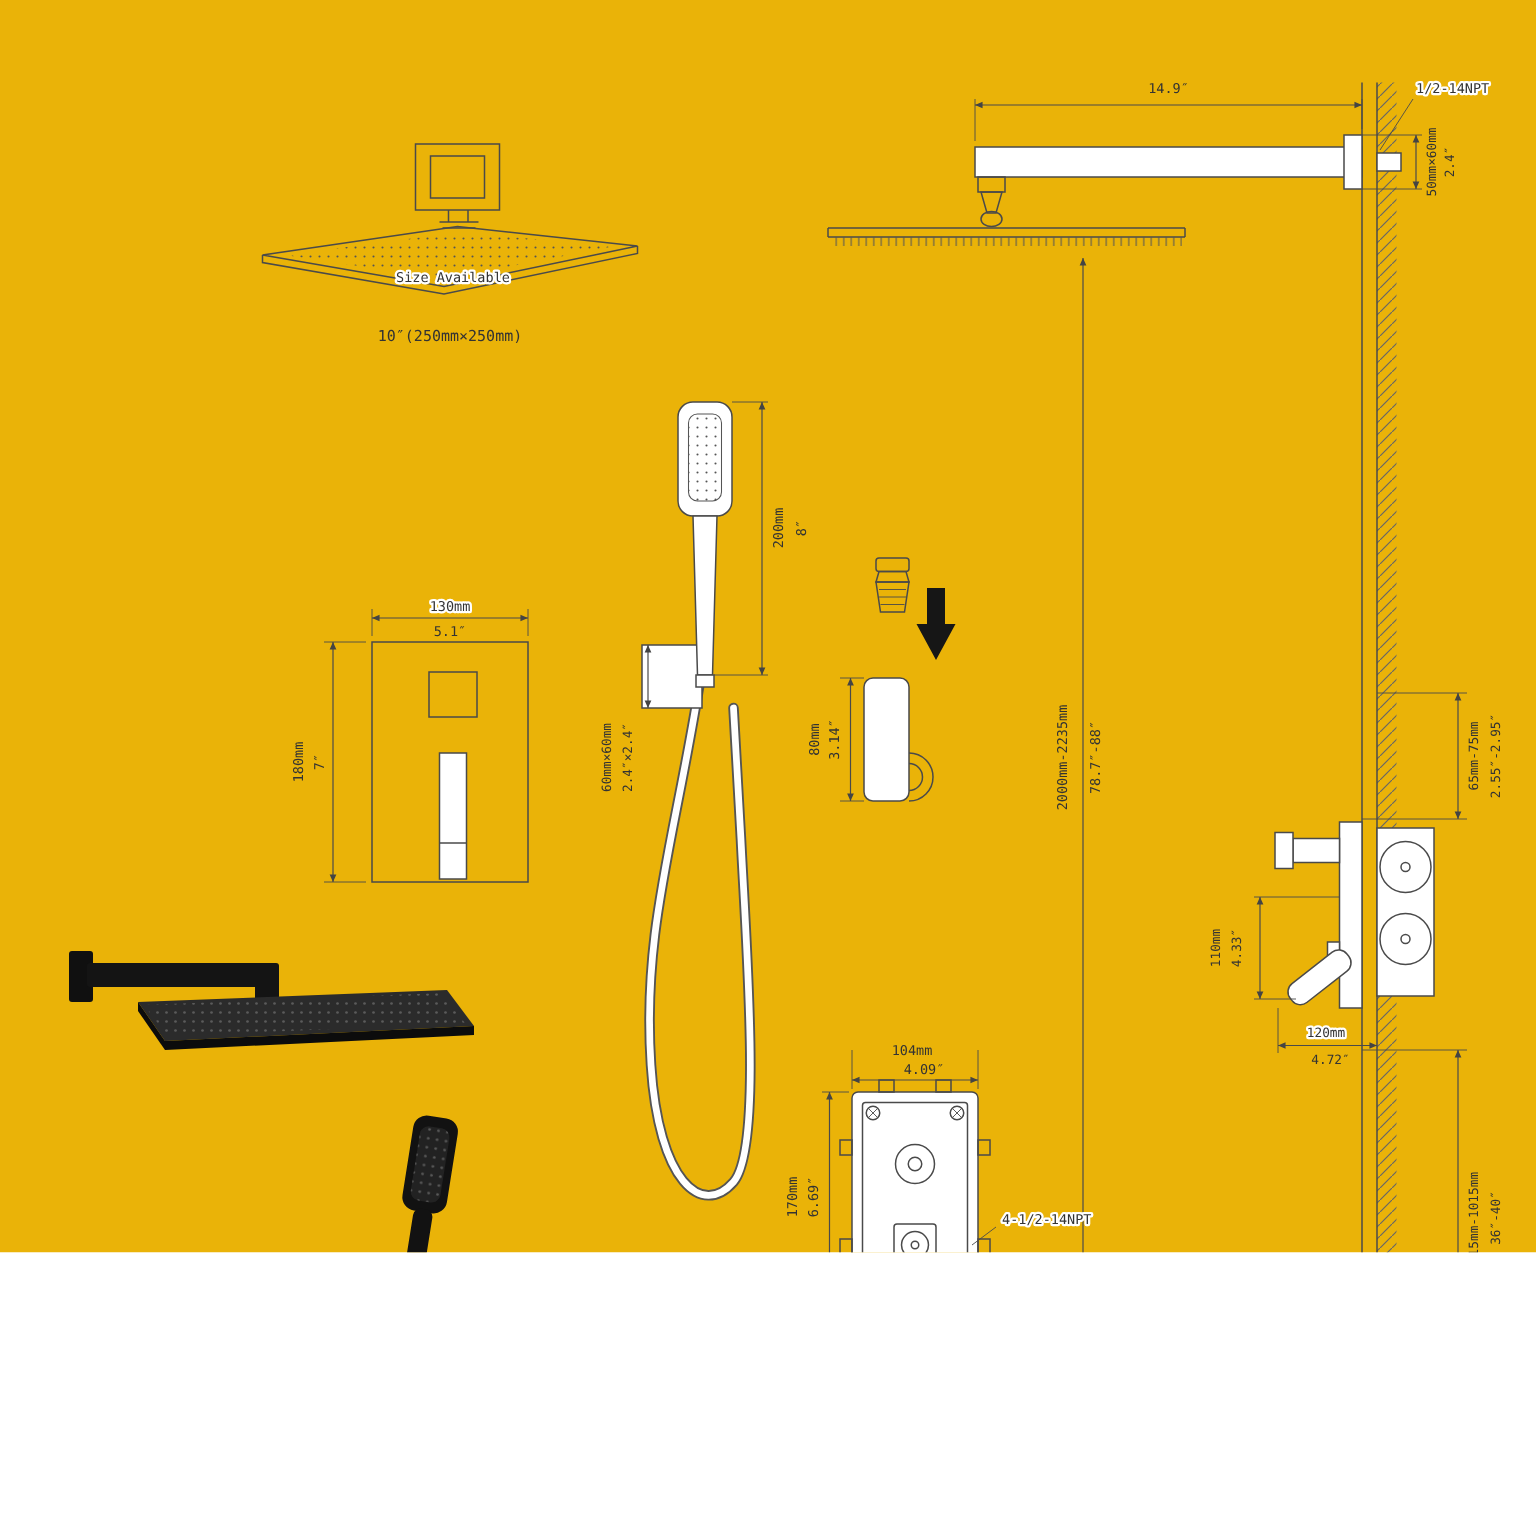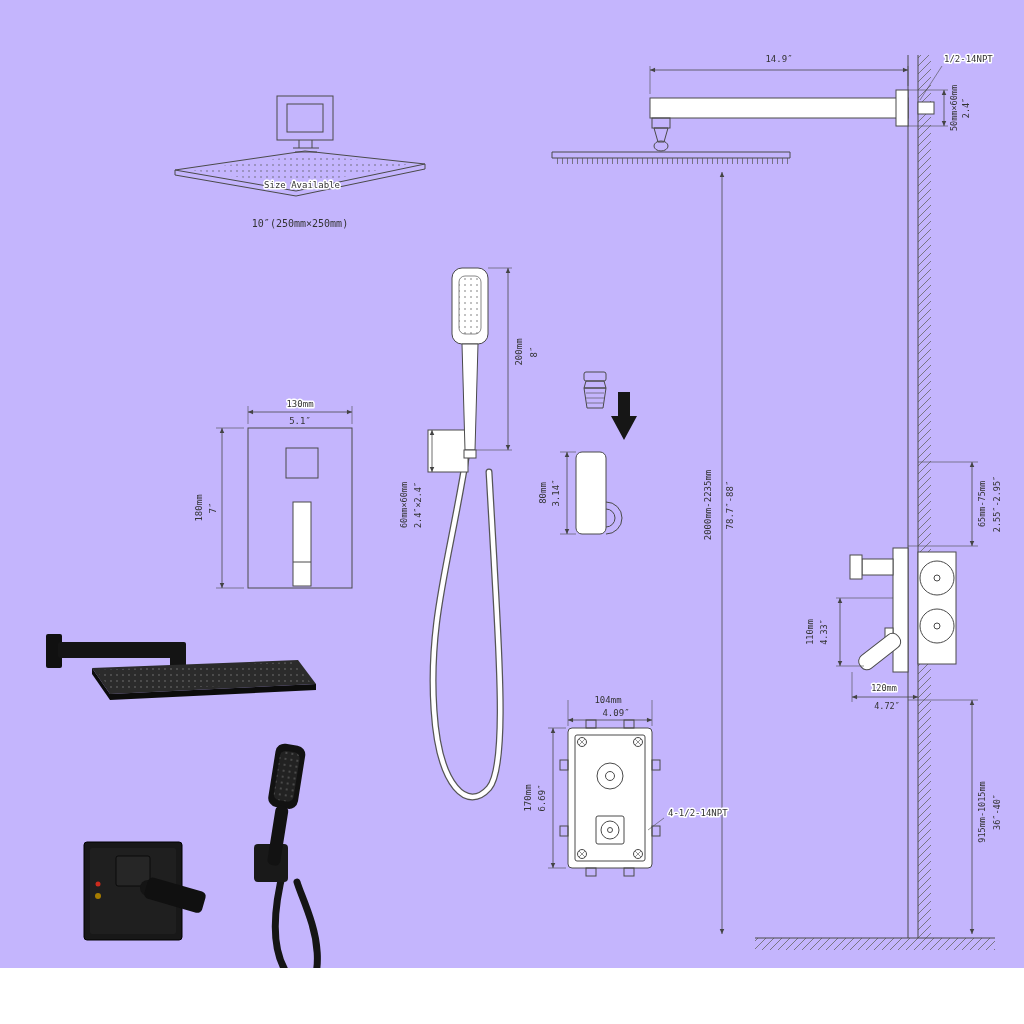--- a/index.html
+++ b/index.html
@@ -1,16 +1,16 @@
 <!DOCTYPE html>
 <html><head>
 <meta charset="utf-8">
 <style>
   html,body{margin:0;padding:0;background:#ffffff;}
-  #canvas-wrap{width:1024px;height:968px;background:#c4b5fd;position:relative;overflow:hidden;}
+  #canvas-wrap{width:1024px;height:835px;background:#eab308;position:relative;overflow:hidden;}
   svg{display:block;}
   text{font-family:"DejaVu Sans Mono","Liberation Mono",monospace;fill:#333;}
   .t10{font-size:10px;}
   .t9{font-size:9px;}
   .t8{font-size:8.5px;}
   .mid{text-anchor:middle;}
   .halo{stroke:#fff;stroke-width:3px;paint-order:stroke;stroke-linejoin:round;}
   .ln{stroke:#4a4a4a;stroke-width:1;fill:none;}
   .lnw{stroke:#4a4a4a;stroke-width:1;fill:#fff;}
   .dim{stroke:#4a4a4a;stroke-width:0.8;fill:none;}

